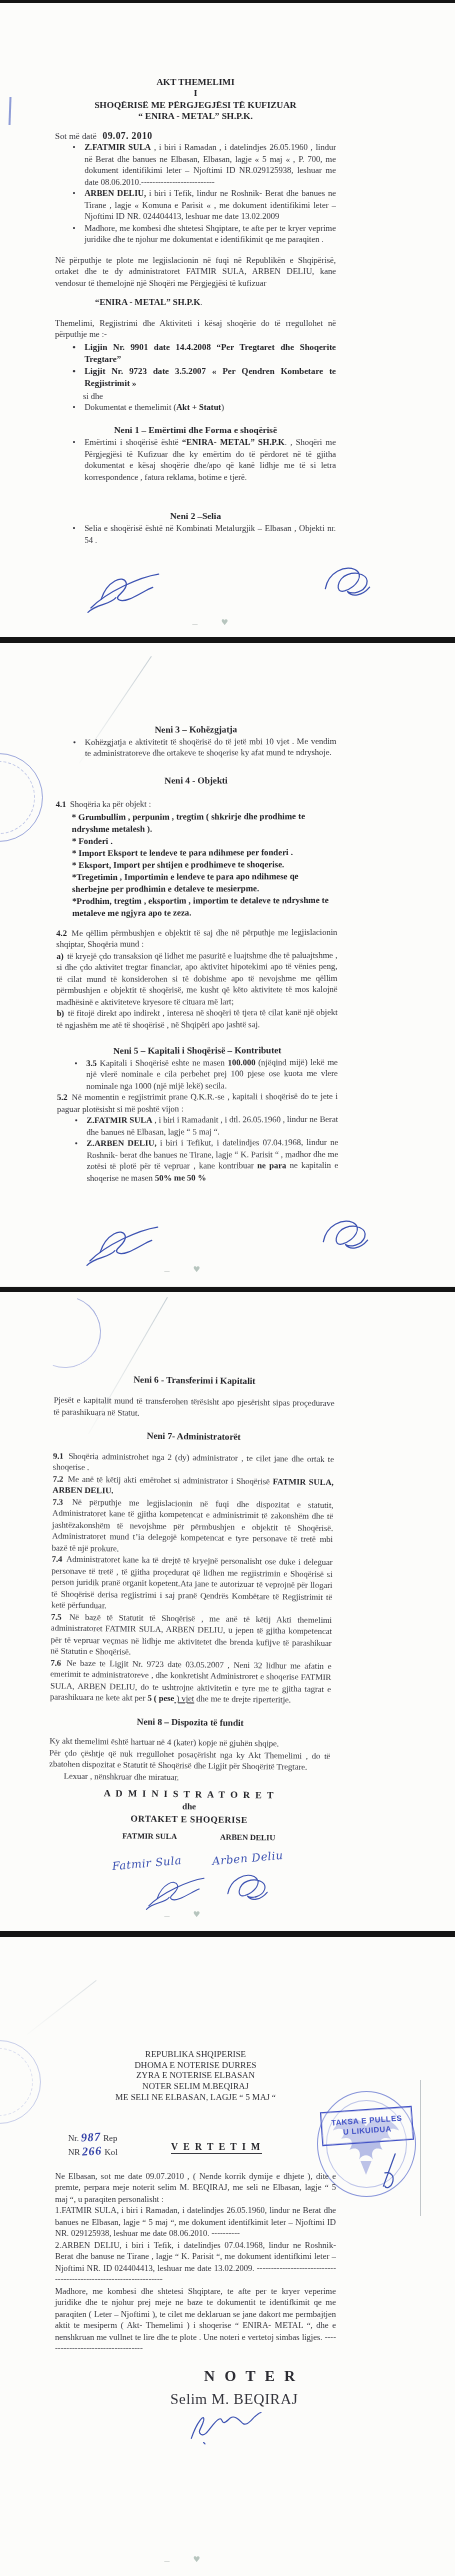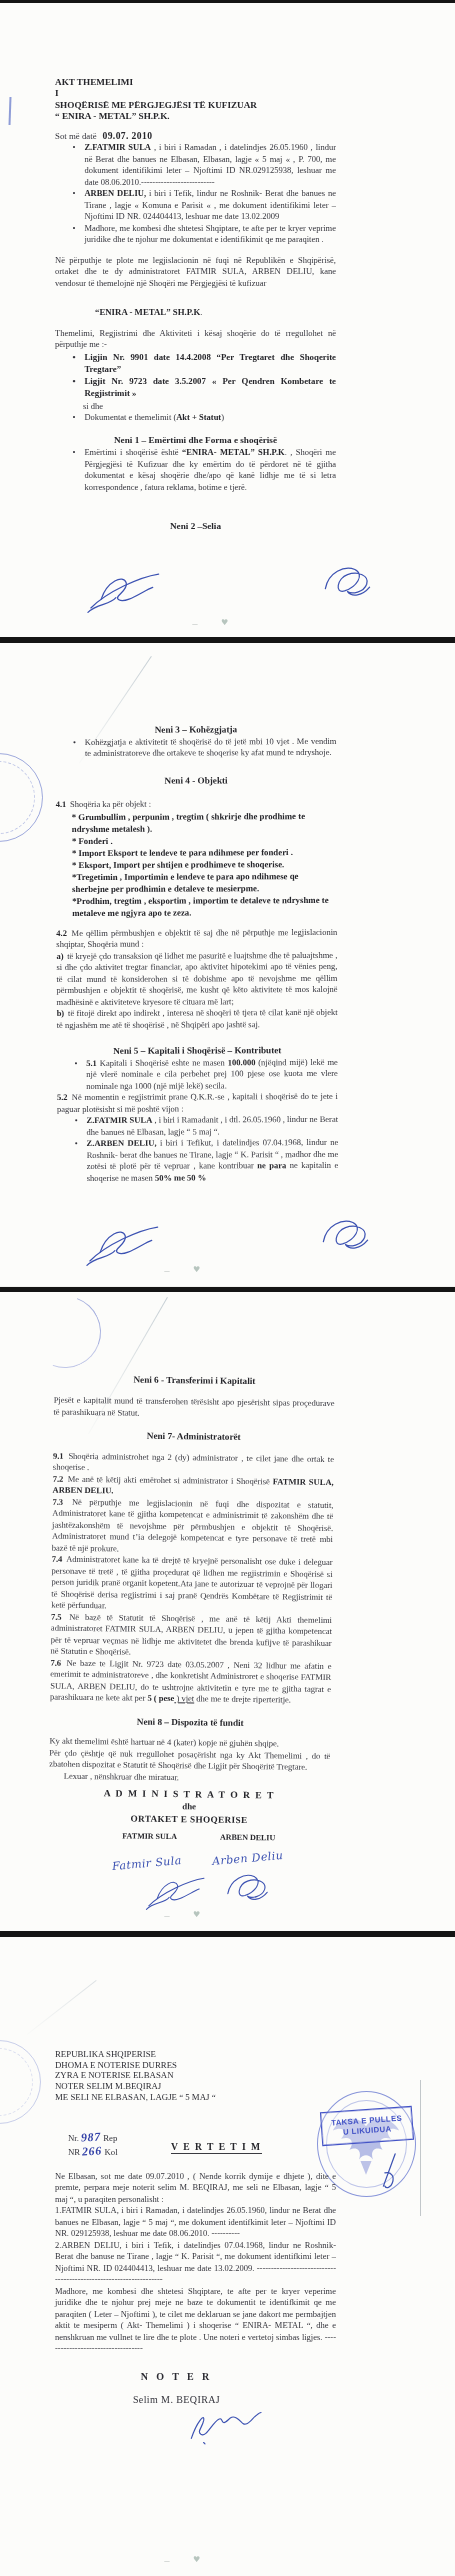--- a/index.html
+++ b/index.html
@@ -2,25 +2,25 @@
 <html style="font-size:11.8px"><head>
 <meta charset="utf-8">
 <style>
   html,body{margin:0;padding:0;background:#d6d6d2;}
   .canvas{position:relative;width:456px;height:2576px;margin:0 auto;background:#f2f2ef;overflow:hidden;
           font-family:"Liberation Serif","DejaVu Serif",serif;}
   .band{position:absolute;left:0;width:456px;background:#151515;box-shadow:0 0.7px 1.5px rgba(0,0,0,.35);}
   .page{position:absolute;left:0;width:456px;background:#fcfcfa;}
   .col{position:relative;margin-left:55px;width:281px;color:#34343c;font-size:8.5px;line-height:11.5px;text-align:justify;}
   p{margin:0;}
-  .center{}
-  .tb{font-weight:bold;font-size:9.2px;line-height:11.4px;color:#26262b;}
+  .center{text-align:center;}
+  .tb{font-weight:bold;font-size:9.2px;line-height:11.4px;color:#26262b;text-align:center;}
   .hd{font-weight:bold;font-size:9.2px;color:#26262b;text-align:center;line-height:11.8px;}
   b{color:#26262b;}
-  .mt5{margin-top:3.7px;}.mt6{margin-top:4.4px;}.mt9{margin-top:18px;}
+  .mt5{margin-top:3.7px;}.mt6{margin-top:4.4px;}.mt9{margin-top:8px;}
   .mt12{margin-top:8.8px;}.mt13{margin-top:9.6px;}.mt14{margin-top:28px;}.mt16{margin-top:11.8px;}.mt20{margin-top:14.7px;}.mt22{margin-top:16px;}
   .dateline{margin-top:7.4px;font-size:8.8px;}
   .dateline b{font-size:9.6px;margin-left:5.9px;letter-spacing:0.4px;}
   ul.blt{list-style:none;margin:0;padding:0 0 0 17.6px;}
   ul.blt li{position:relative;padding-left:11.8px;margin:0;}
   ul.blt li::before{content:"\2022";position:absolute;left:0;top:0;color:#34343c;}
   .law{font-weight:bold;font-size:8.8px;line-height:12px;color:#26262b;}
   .sidhe{margin-left:28px;margin-top:2.2px;}
   .company{margin-left:40px;font-size:8.8px;}
   .obj{font-weight:bold;color:#26262b;font-size:8.8px;line-height:12px;text-align:left;margin-left:16px;}
@@ -48,21 +48,21 @@
   .stampwrap{position:absolute;}
   .stampcircle{position:absolute;left:5.9px;top:2.9px;width:97px;height:104px;border:1.2px solid rgba(72,92,200,.65);border-radius:50%;}
   .stampcircle::after{content:"";position:absolute;inset:8px;border:0.7px solid rgba(72,92,200,.35);border-radius:50%;}
   .eagle{position:absolute;left:13.2px;top:19px;opacity:.7;}
   .stamprect{position:absolute;left:10.3px;top:20.6px;width:90px;height:32px;border:1.8px solid #4353c6;
              box-shadow:inset 0 0 0 0.7px rgba(67,83,198,.4);transform:rotate(-4deg);
              display:flex;flex-direction:column;align-items:center;justify-content:center;
              color:#4353c6;font-weight:bold;font-family:"Liberation Sans",sans-serif;
              font-size:7.7px;line-height:9.6px;letter-spacing:0.4px;background:rgba(252,252,250,.25);}
   .stampmark{position:absolute;left:68px;top:63px;}
-  .noterblock{text-align:center;padding-right:38px;font-size:10px;}
+  .noterblock{text-align:right;padding-right:38px;font-size:15px;}
   .noterblock .nt{letter-spacing:2.9px;font-weight:bold;color:#2c2c33;}
   .noterblock .nn{margin-top:11.8px;letter-spacing:0.4px;}
   .notarysig{margin-top:1.5px;margin-left:auto;margin-right:29px;display:block;}
   .admins{text-align:center;font-weight:bold;color:#26262b;}
   .admins .a1{font-size:9.6px;letter-spacing:1.5px;}
   .admins .a2{font-size:8.8px;margin-top:1.5px;}
   .admins .a3{font-size:9.2px;margin-top:1.5px;letter-spacing:0.4px;}
   .namesrow{display:flex;margin-top:5.9px;font-weight:bold;font-size:8px;color:#26262b;}
   .namesrow .nm1{margin-left:74px;}
   .namesrow .nm2{margin-left:43px;}
@@ -101,20 +101,23 @@
       </ul>
       <p class="sidhe">si dhe</p>
       <ul class="blt">
         <li><span>Dokumentat e themelimit (</span><b>Akt + Statut</b><span>)</span></li>
       </ul>
       <p class="hd mt16">Neni 1 – Emërtimi  dhe Forma e shoqërisë</p>
       <ul class="blt mt13">
         <li><span>Emërtimi i shoqërisë është </span><b>“ENIRA- METAL” SH.P.K</b><span>. , Shoqëri me Përgjegjësi të Kufizuar dhe ky emërtim do të përdoret në të gjitha dokumentat  e kësaj shoqërie dhe/apo që kanë lidhje me të si letra korrespondence , fatura reklama, botime e tjerë.</span></li>
       </ul>
       <p class="hd mt14">Neni 2 –Selia</p>
+      <ul class="blt mt13">
+        <li><span>Selia e shoqërisë është në   Kombinati Metalurgjik – Elbasan , Objekti nr. 54 .</span></li>
+      </ul>
     </div>
     <div class="sig" style="left:85px;top:565px;">
       <svg width="81" height="46" viewBox="0 0 110 62">
         <path class="sigstroke" d="M8 54 C30 32 74 12 100 8"></path>
         <path class="sigstroke" d="M22 42 C30 18 52 8 56 20 C59 31 38 38 46 43 C56 49 80 30 92 26"></path>
         <path class="sigstroke" d="M4 60 C16 48 34 50 42 40"></path>
       </svg>
     </div>
     <div class="sig" style="left:318px;top:559px;">
       <svg width="59" height="43" viewBox="0 0 80 58">
@@ -140,21 +143,21 @@
       <p class="obj">* Fonderi .</p>
       <p class="obj">* Import Eksport te lendeve te para ndihmese per fonderi .</p>
       <p class="obj">* Eksport, Import per shtijen e prodhimeve te shoqerise.</p>
       <p class="obj">*Tregetimin , Importimin e lendeve te para apo ndihmese qe sherbejne per prodhimin e detaleve te mesierpme.</p>
       <p class="obj">*Prodhim, tregtim , eksportim , importim te detaleve te ndryshme te metaleve me ngjyra apo te zeza.</p>
       <p class="numpar mt12"><b class="n">4.2</b><span> Me qëllim përmbushjen e objektit të saj dhe në përputhje me legjislacionin shqiptar, Shoqëria mund :</span></p>
       <p class="numpar"><b class="n">a)</b><span> të kryejë çdo transaksion që lidhet me pasuritë e luajtshme dhe të paluajtshme , si dhe çdo aktivitet tregtar financiar, apo aktivitet hipotekimi apo të vënies peng, të cilat mund të konsiderohen  si të dobishme apo të nevojshme me qëllim përmbushjen e objektit të shoqërisë, me kusht që këto aktivitete të mos kalojnë madhësinë  e aktiviteteve kryesore  të cituara më lart;</span></p>
       <p class="numpar"><b class="n">b)</b><span> të fitojë direkt apo indirekt , interesa në shoqëri  të tjera të cilat kanë një objekt të ngjashëm me atë të shoqërisë , në Shqipëri apo jashtë saj.</span></p>
       <p class="hd mt20">Neni 5 – Kapitali  i Shoqërisë – Kontributet</p>
       <ul class="blt mt14">
-        <li><b>5.1</b><span> Kapitali i Shoqërisë eshte ne masen </span><b>100.000</b><span> (njëqind mijë) lekë me një vlerë nominale   e cila perbehet  prej 100 pjese  ose kuota me vlere nominale nga  1000 (një mijë lekë) secila.</span></li>
+        <li><b>3.5</b><span> Kapitali i Shoqërisë eshte ne masen </span><b>100.000</b><span> (njëqind mijë) lekë me një vlerë nominale   e cila perbehet  prej 100 pjese  ose kuota me vlere nominale nga  1000 (një mijë lekë) secila.</span></li>
       </ul>
       <p class="numpar"><b class="n">5.2</b><span> Në momentin e regjistrimit prane Q.K.R.-se , kapitali i shoqërisë do te jete i paguar plotësisht si më poshtë vijon :</span></p>
       <ul class="blt">
         <li><b>Z.FATMIR SULA</b><span> , i biri i Ramadanit , i dtl. 26.05.1960 , lindur ne Berat  dhe banues në Elbasan, lagje “ 5 maj “.</span></li>
         <li><b>Z.ARBEN DELIU,</b><span> i biri i Tefikut, i datelindjes 07.04.1968, lindur ne Roshnik- berat dhe banues ne Tirane, lagje “ K. Parisit “ , madhor dhe me zotësi të plotë për të vepruar  , kane kontribuar </span><b>ne para</b><span> ne kapitalin e shoqerise ne masen </span><b>50% me 50 %</b></li>
       </ul>
     </div>
     <div class="sig" style="left:84px;top:578px;">
       <svg width="81" height="46" viewBox="0 0 110 62">
         <path class="sigstroke" d="M8 54 C30 32 74 12 100 8"></path>

